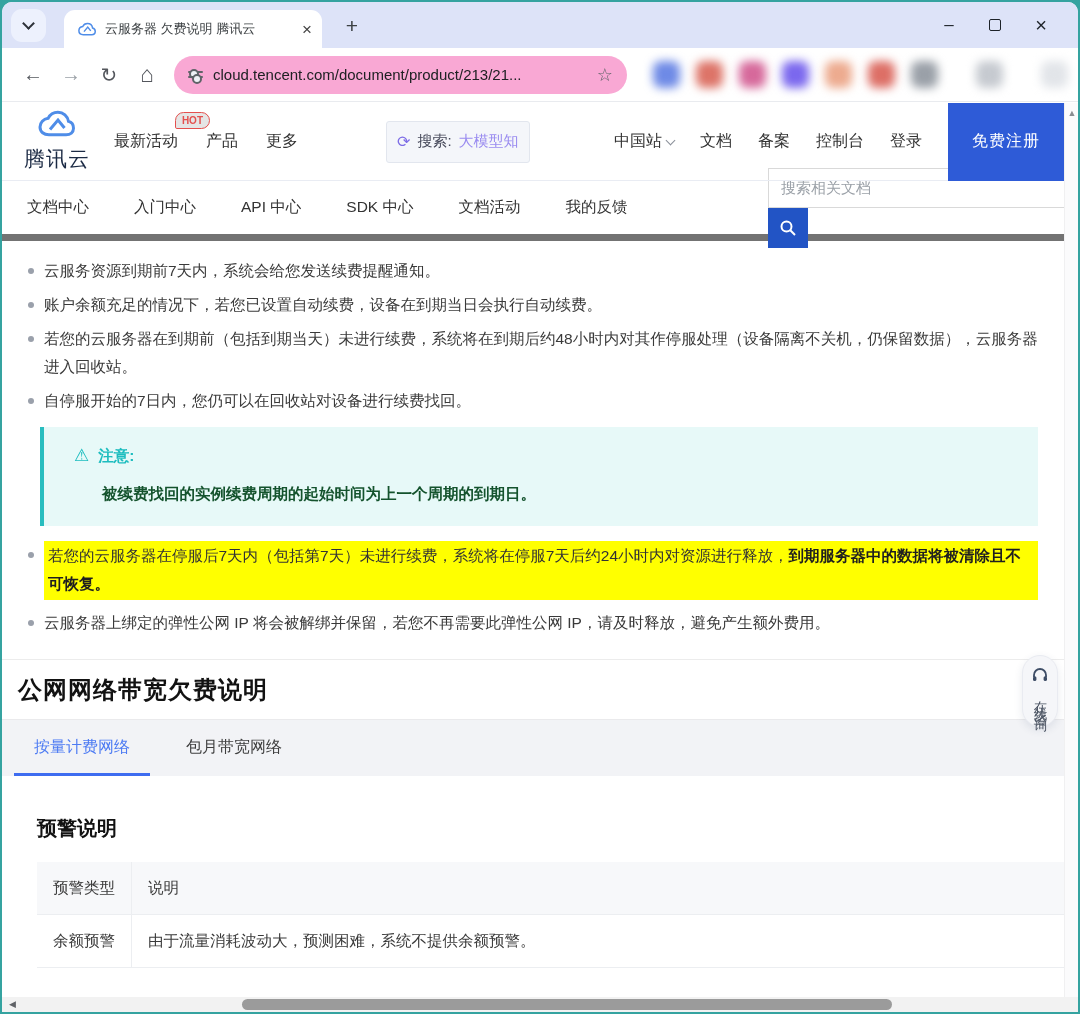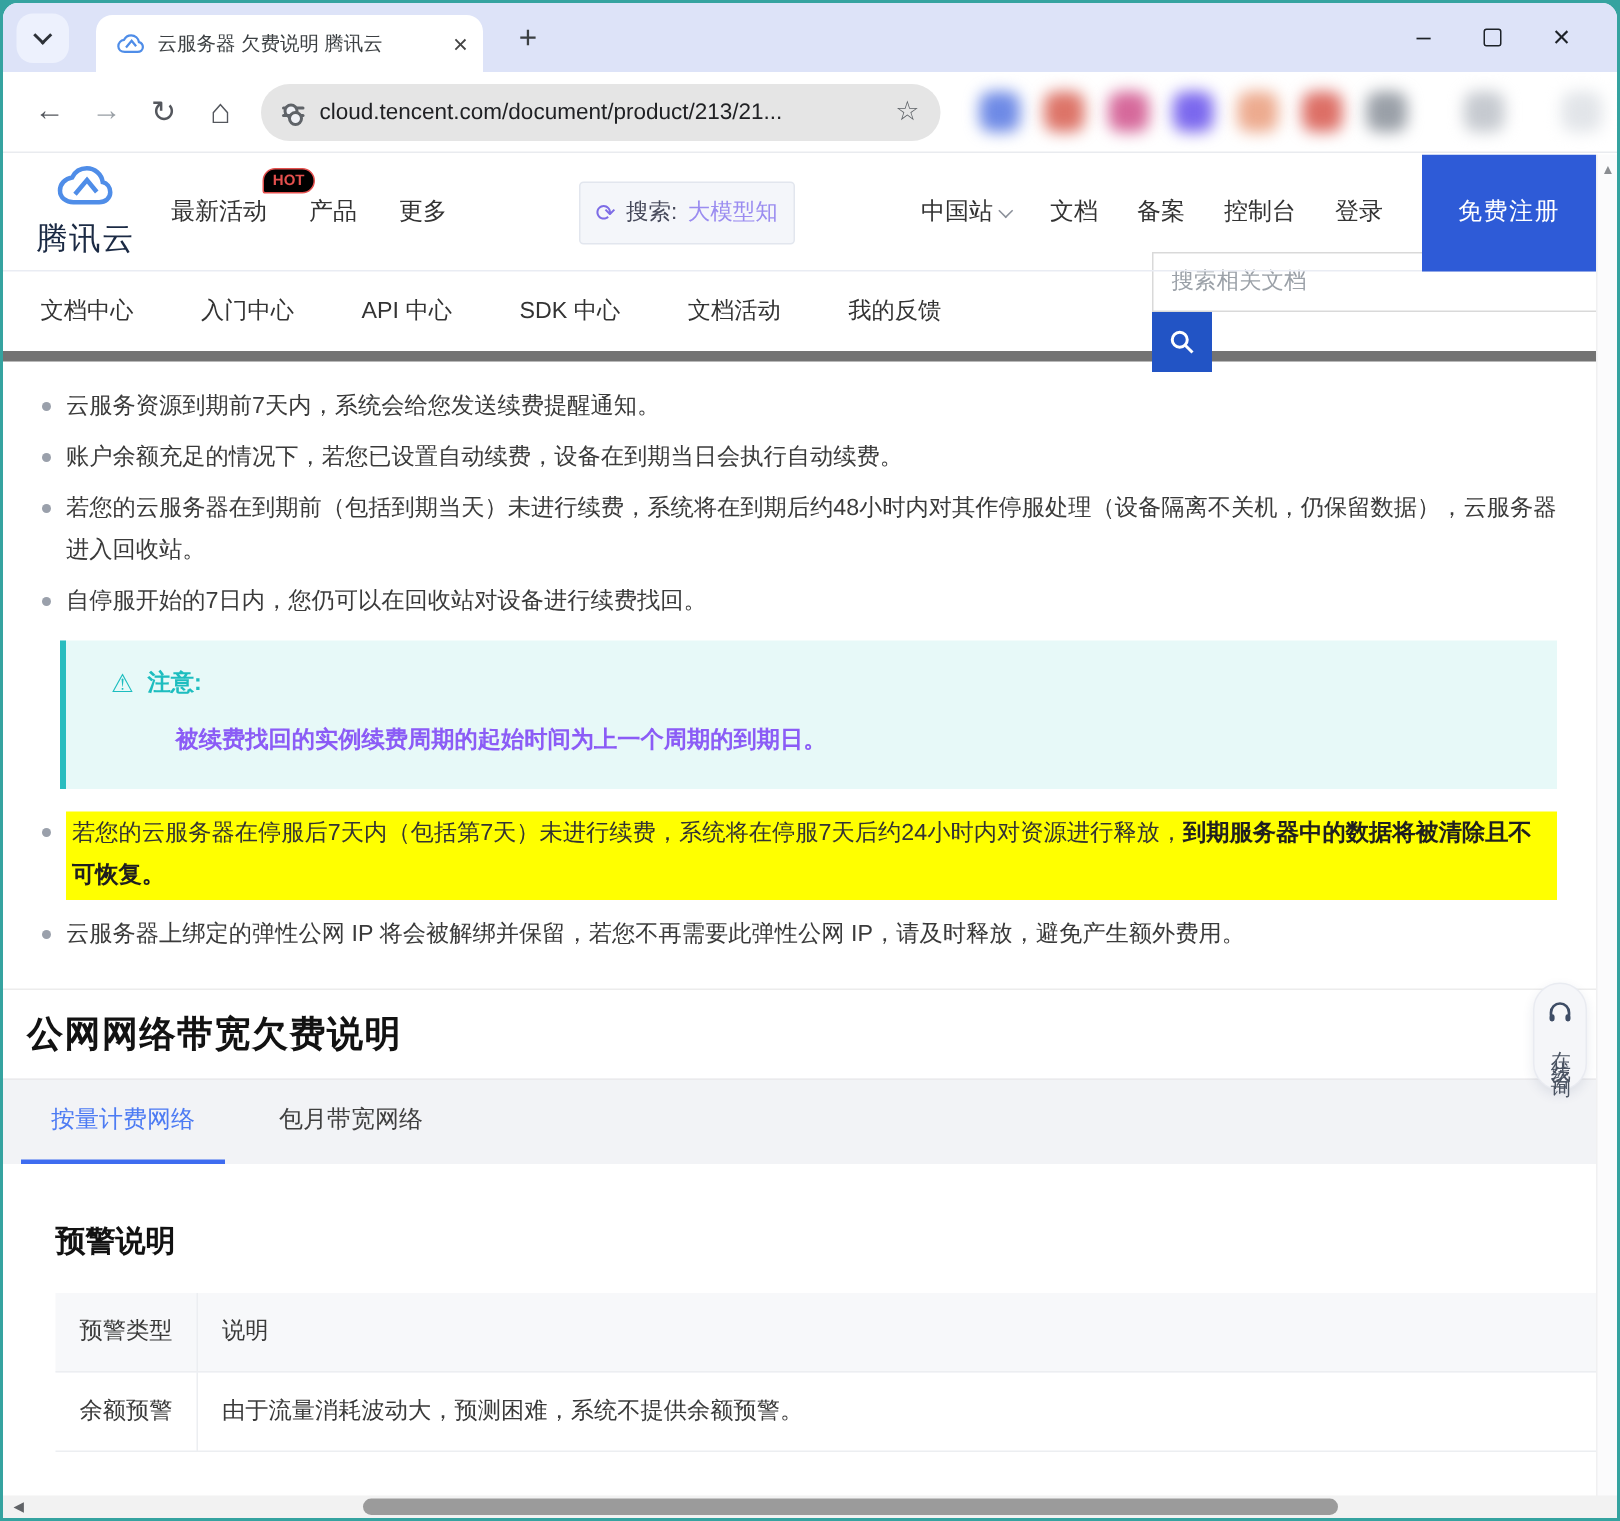--- a/index.html
+++ b/index.html
@@ -38,21 +38,21 @@
 
   
   .toolbar {
     height:54px; background:#fff; border-bottom:1px solid #e9ebef;
     display:flex; align-items:center; padding:0 10px 0 12px; position:relative;
   }
   .nav-ic { width:38px; height:38px; display:flex; align-items:center; justify-content:center;
     font-size:20px; color:#54575d; cursor:pointer; flex:0 0 auto; }
   .nav-ic.fwd { color:#9aa0a6; }
   .urlbar {
-    margin-left:8px; width:470px; height:38px; border-radius:19px; background:#e5e5e5;
+    margin-left:8px; width:470px; height:38px; border-radius:19px; background:#f9a8d4;
     display:flex; align-items:center; padding:0 14px; gap:10px; cursor:text;justify-content:space-between;
   }
   .tune-ic { display:flex; flex-direction:column; gap:3px; width:15px; }
   .tune-row { height:2px; background:#5f6368; border-radius:2px; position:relative; }
   .tune-row::after { content:""; position:absolute; top:-2px; width:6px; height:6px; border-radius:50%; background:#eff1f6; border:2px solid #5f6368; }
   .tune-row.r1::after { left:1px; }
   .tune-row.r2::after { right:1px; }
   .url-text { flex:1; font-size:15px; color:#202124; white-space:nowrap; overflow:hidden; }
   .star-ic { font-size:18px; color:#5f6368; cursor:pointer; }
   .ext-row { display:flex; align-items:center; gap:16px; margin-left:26px; }
@@ -65,21 +65,21 @@
   .page-inner { position:absolute; left:0; top:0; right:14px; bottom:0; overflow:hidden; }
 
   
   .site-header { height:78px; display:flex; align-items:center; padding-left:22px; border-bottom:1px solid #e9ecf3; position:relative; }
   .logo { display:flex; align-items:center; gap:8px; cursor:pointer;flex-direction:column; }
   .logo-text { font-size:21px; color:#1b2a44; letter-spacing:1px; }
   .main-nav { display:flex; align-items:center; margin-left:24px; gap:28px; }
   .main-nav .nav-item { font-size:16px; color:#333; cursor:pointer; position:relative; }
   .hot-badge {
     position:absolute; top:-19px; right:-32px; font-size:10px; font-weight:bold; color:#e4504e;
-    border:1px solid #e4504e; border-radius:9px 9px 9px 2px; padding:0 6px; line-height:15px; background:#000000;text-align:right;
+    border:1px solid #e4504e; border-radius:9px 9px 9px 2px; padding:0 6px; line-height:15px; background:#e5e5e5;text-align:right;
   }
   .hdr-search {
     margin-left:88px; width:144px; height:42px; background:#f4f6fa; border:1px solid #e2e6ee; border-radius:3px;
     display:flex; align-items:center; padding:0 10px; gap:7px; cursor:text;
   }
   .hdr-search .ref { font-size:16px; color:#7d6ce6; }
   .hdr-search .lbl { font-size:15px; color:#46495a; white-space:nowrap; }
   .hdr-search .hint { font-size:15px; color:#9a8cf0; white-space:nowrap; overflow:hidden; }
   .hdr-right { margin-left:auto; display:flex; align-items:center; gap:26px; }
   .hdr-right .r-item { font-size:16px; color:#333; cursor:pointer; display:flex; align-items:center; gap:5px; }
@@ -106,21 +106,21 @@
   .bullets > li { position:relative; padding-left:17px; margin-bottom:6px; }
   .b-dot { position:absolute; left:1px; top:11px; width:6px; height:6px; border-radius:50%; background:#9aa0ab; }
   .bold { font-weight:bold; color:#1f1f1f; }
 
   .notice {
     margin:12px 0 15px 13px; background:#e7f9f8; border-left:4px solid #29bdbf;
     padding:15px 20px 18px 30px;
   }
   .notice-head { display:flex; align-items:center; gap:9px; color:#1dbdbf; font-weight:bold; font-size:15.5px; }
   .notice-head .warn { font-size:17px; color:#1dbdbf; }
-  .notice-body { margin:10px 0 0 43px; font-weight:bold; color:#8b5cf6; }
+  .notice-body { margin:10px 0 0 28px; font-weight:bold; color:#14532d; }
 
   li.hl-li { margin-top:14px; margin-bottom:9px; }
   .hl { display:block; background:#ffff00; padding:1px 4px 2px 4px; line-height:28px; color:#333; }
 
   .full-divider { height:1px; background:#ececec; margin:22px -26px 0 -25px; }
 
   .h2-title { font-size:24px; font-weight:bold; color:#121212; margin:16px 0 15px -9px; letter-spacing:1px; }
 
   .ptab-bar {
     margin:0 -26px 0 -25px; height:57px; background:#f2f3f6; border-top:1px solid #eaeaec;

